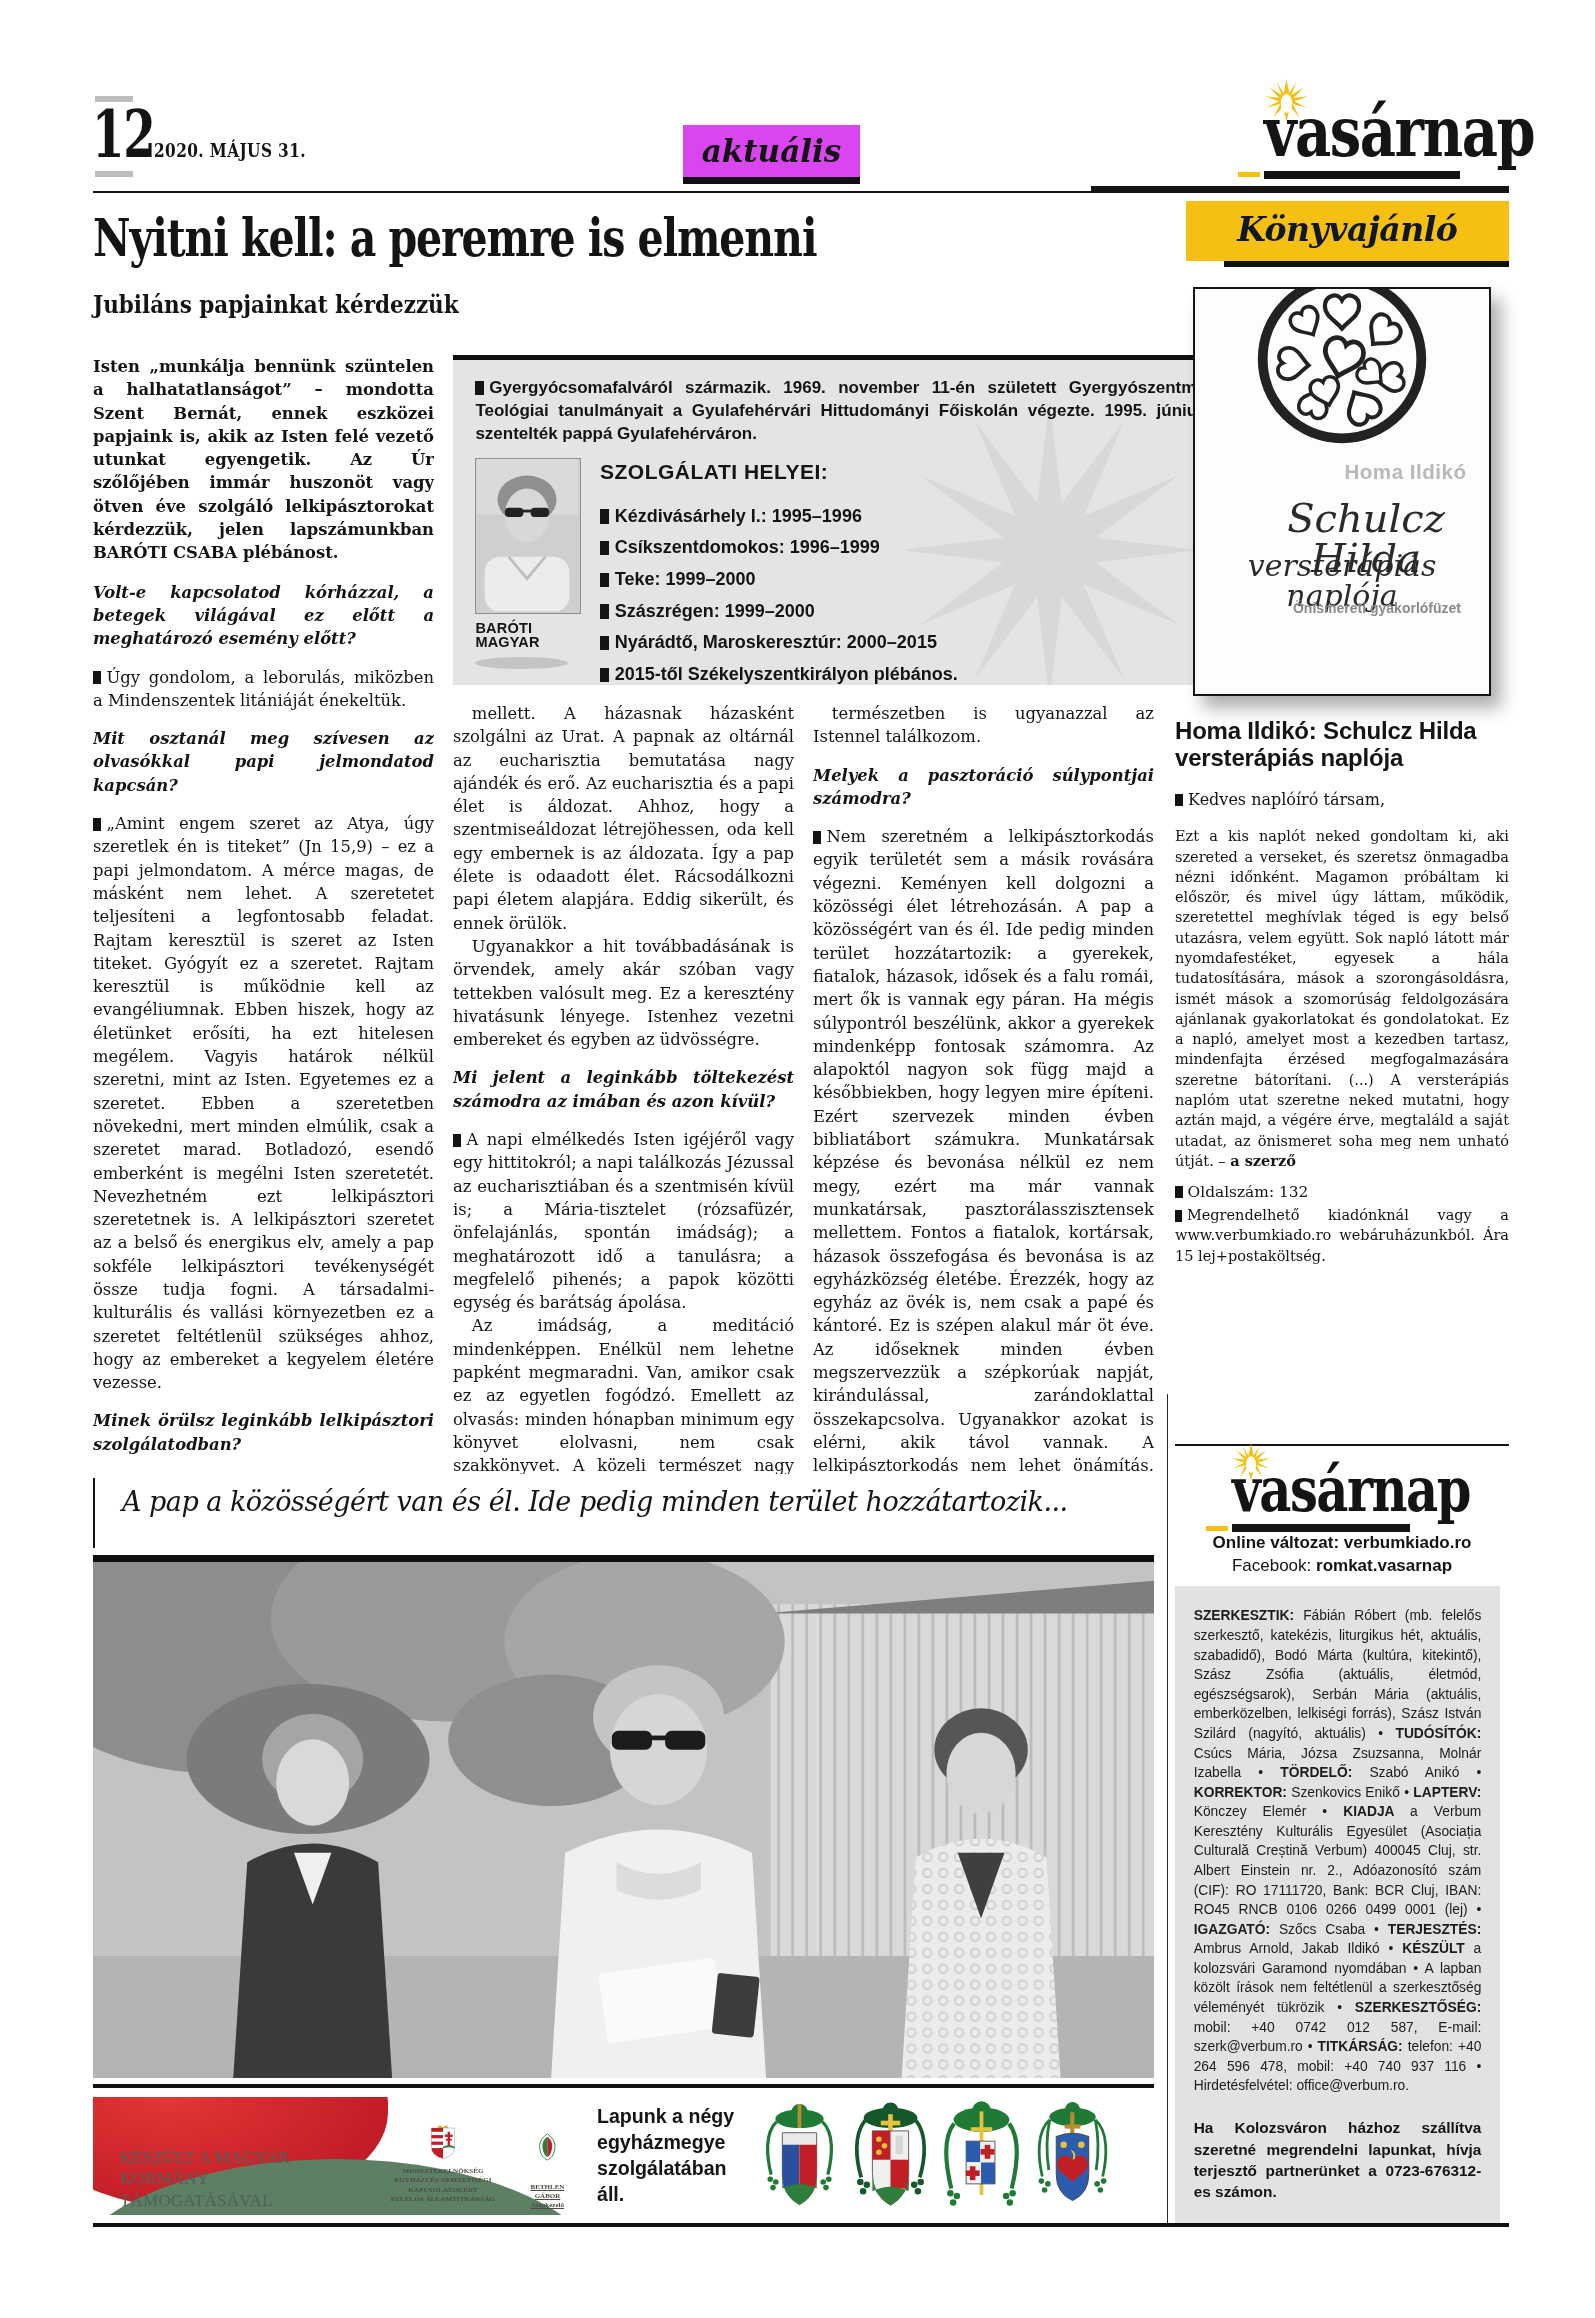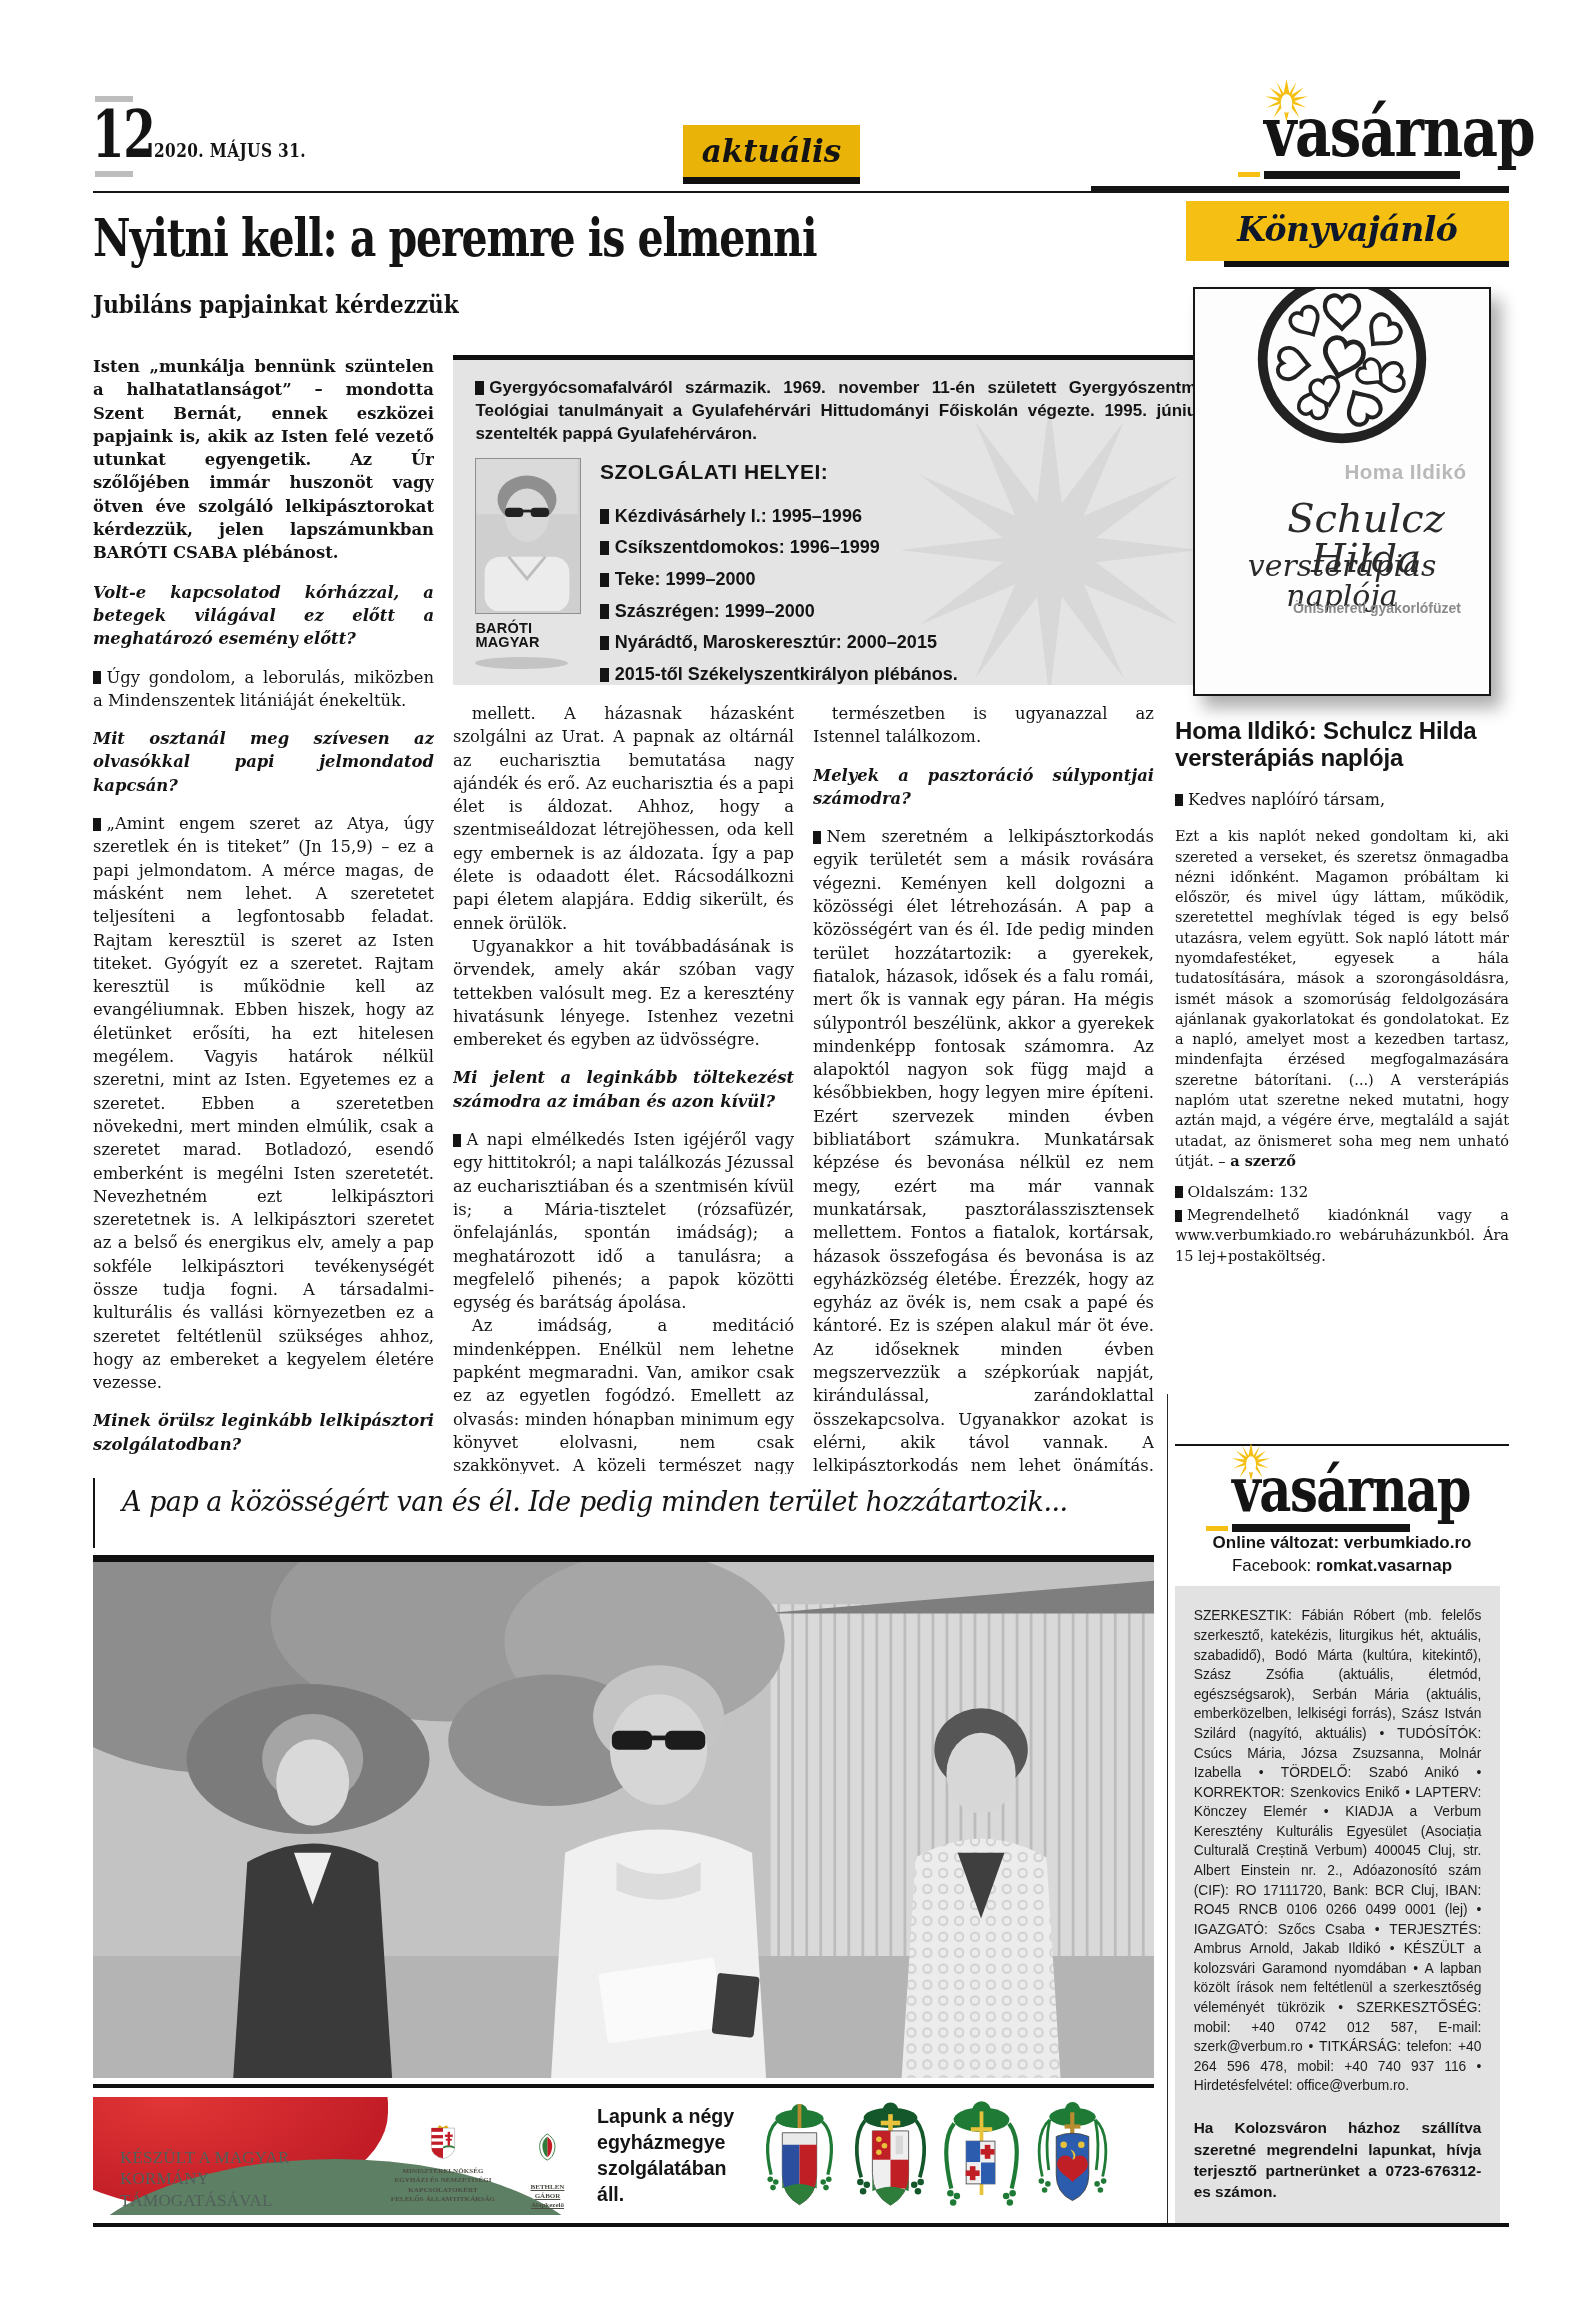--- a/index.html
+++ b/index.html
@@ -1,21 +1,21 @@
 <!DOCTYPE html>
 <html lang="hu" style="font-size:7.5px"><head>
 <meta charset="utf-8">
 <style>
   html,body{margin:0;padding:0;background:#8a8a8a;}
   .page{position:relative;width:1595px;height:2319px;background:#fff;font-family:"DejaVu Serif",serif;color:#141414;overflow:hidden;}
   
   .pgbar{position:absolute;left:95px;width:38px;height:5.6px;background:#bdbdbd;}
   .pgnum{position:absolute;left:92px;top:102px;font:700 65px/1 "DejaVu Serif",serif;transform:scaleX(.72);transform-origin:left top;letter-spacing:-1.9px;}
   .pgdate{position:absolute;left:154px;top:141px;font:700 18.7px/1 "DejaVu Serif",serif;transform:scaleX(.82);transform-origin:left top;letter-spacing:0.5px;}
-  .section-tab{position:absolute;left:683px;top:125px;width:177px;height:52px;background:#eab308;border-bottom:7px solid #101010;
+  .section-tab{position:absolute;left:683px;top:125px;width:177px;height:52px;background:#d946ef;border-bottom:7px solid #101010;
     font:700 italic 31px/52px "DejaVu Serif",serif;text-align:center;}
   .hrule{position:absolute;left:93px;top:191px;width:1416px;height:1.9px;background:#141414;}
   .hrule-thick{position:absolute;left:1091px;top:186px;width:418px;height:6.5px;background:#141414;}
   
   .brand{position:relative;display:inline-block;}
   .brand .word{font:700 70px/1 "DejaVu Serif",serif;letter-spacing:-1.9px;display:block;transform:scaleX(.8);transform-origin:left bottom;}
   .brand .flame{position:absolute;}
   .brand .bar{height:8px;background:#141414;margin-top:3.7px;position:relative;}
   .brand .bar .accent{position:absolute;left:-26px;top:1.4px;width:22.4px;height:5.1px;background:#F5C013;display:block;}
   .brand-top{position:absolute;left:1264px;top:97px;width:243px;}
@@ -91,21 +91,21 @@
   .sb-bottom{position:absolute;left:0;right:0;bottom:0;background:#fff;}
   .sb-rule{height:1.9px;background:#141414;margin-bottom:13px;}
   .sb-logoblock{text-align:center;padding-bottom:7.5px;}
   .meta1{font:700 20px/1.35 "Liberation Sans",sans-serif;letter-spacing:-0.2px;}
   .meta1 .thin{font-weight:400;}
   .meta2{font:700 17px/1.35 "Liberation Sans",sans-serif;}
   .meta3{font:400 17px/1.35 "Liberation Sans",sans-serif;}
   .meta3 .bold{font-weight:700;}
   .graybox{background:#e2e2e2;box-sizing:border-box;width:325px;margin-left:0;padding:20.6px 18.7px;text-align:justify;}
   .masthead{margin:0;font:13.8px/1.42 "Liberation Sans",sans-serif;color:#1c1c1c;}
-  .masthead .bold{font-weight:400;}
+  .masthead .bold{font-weight:700;}
   .delivery{margin:21.5px 0 0 0;font:700 15.4px/1.38 "Liberation Sans",sans-serif;}
   .vdivider{position:absolute;left:1167px;top:1394px;width:1.4px;height:829px;background:#2a2a2a;}
 </style>
 </head>
 <body>
 
 <div class="page">
 
   <div>
     <div class="pgbar" style="top:96px;"></div>

